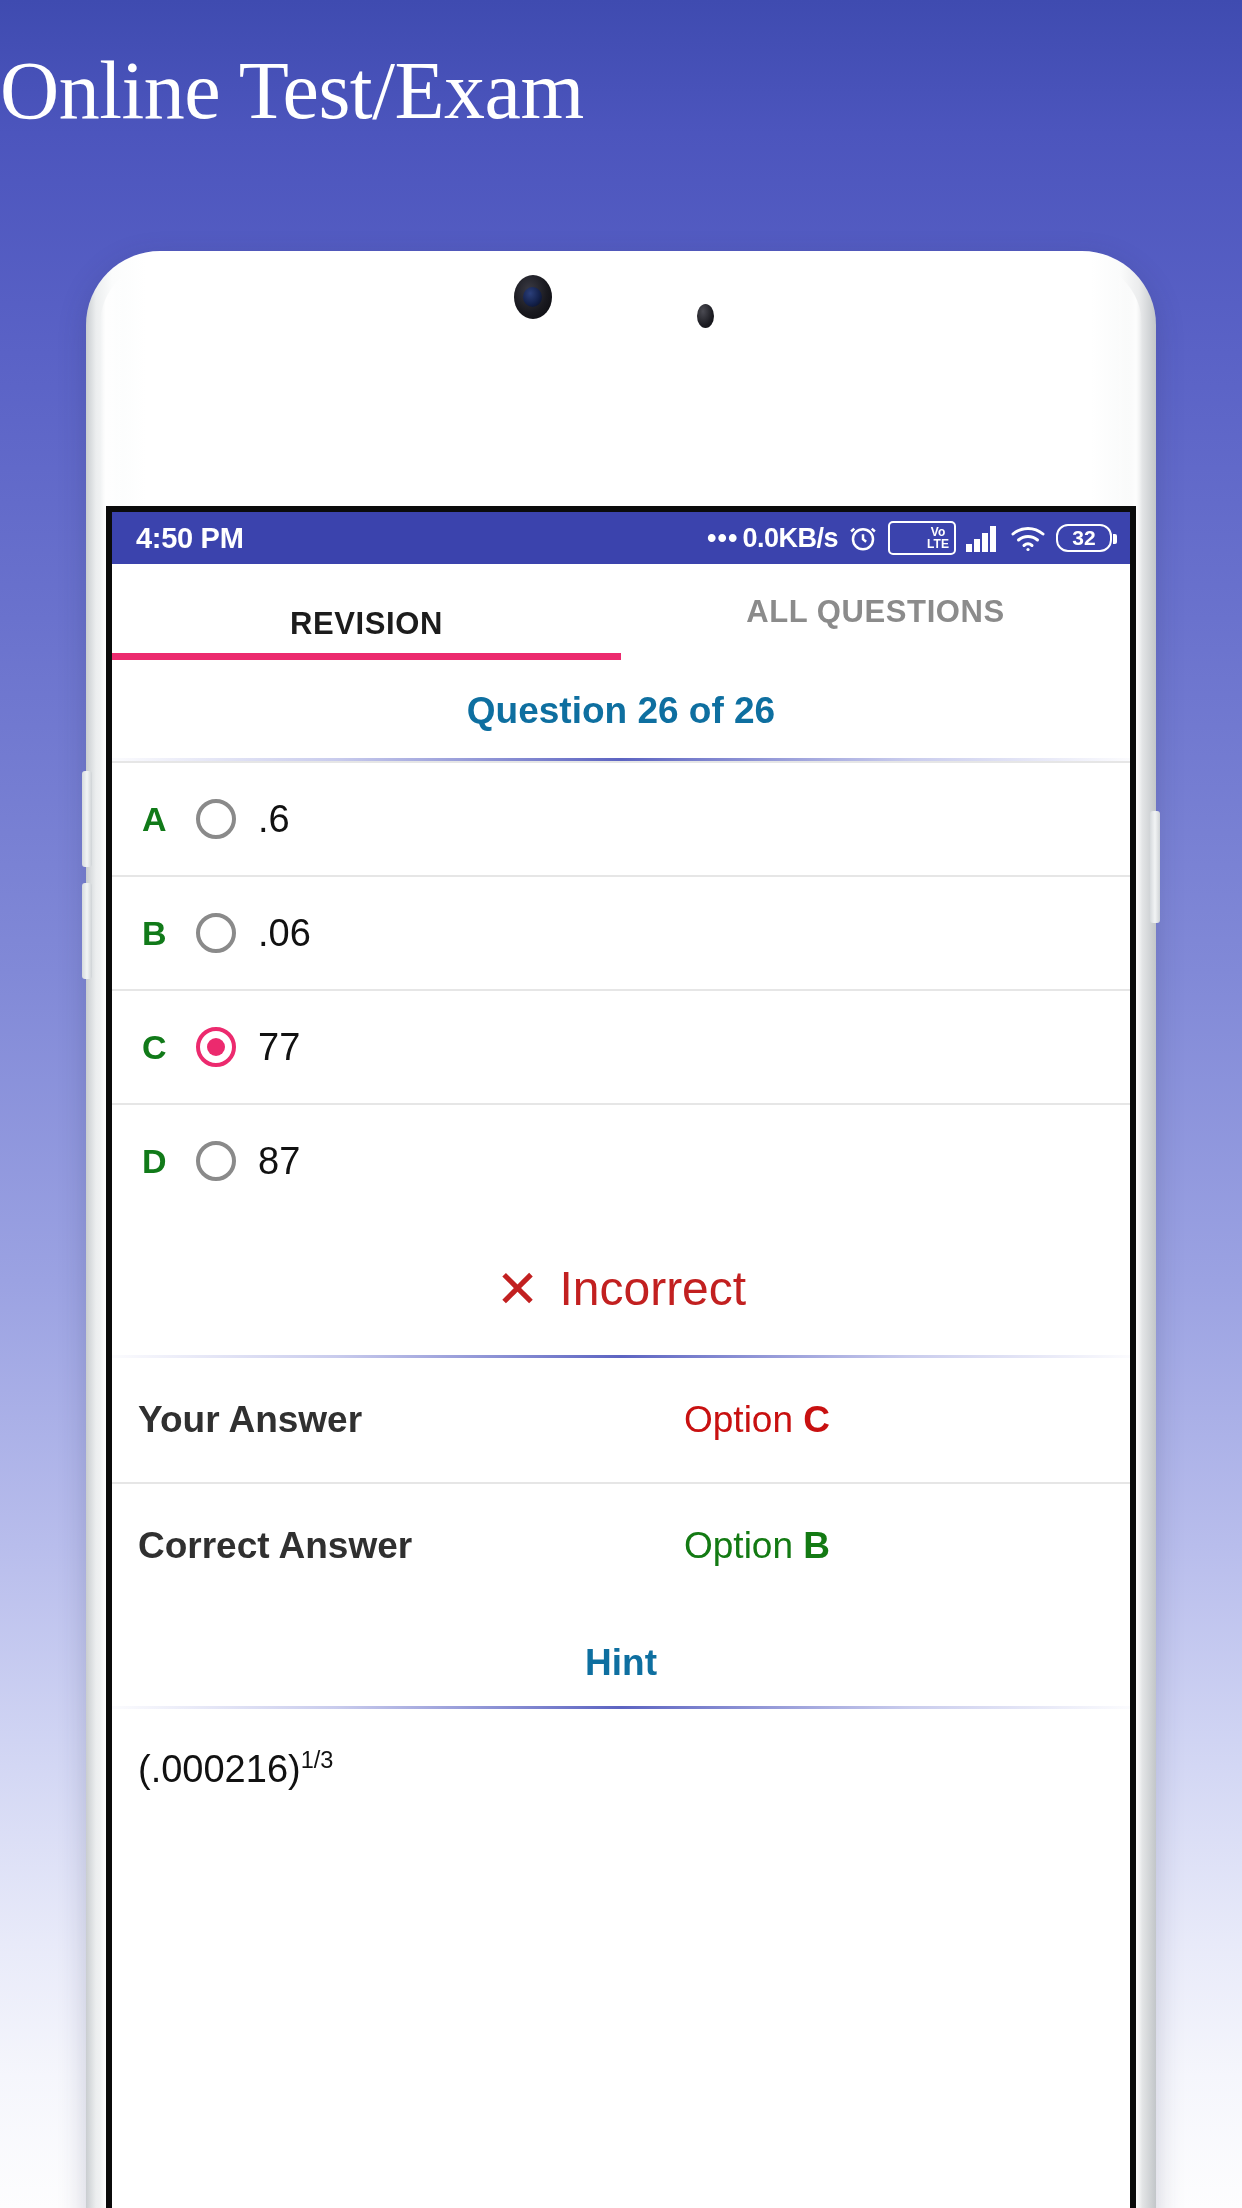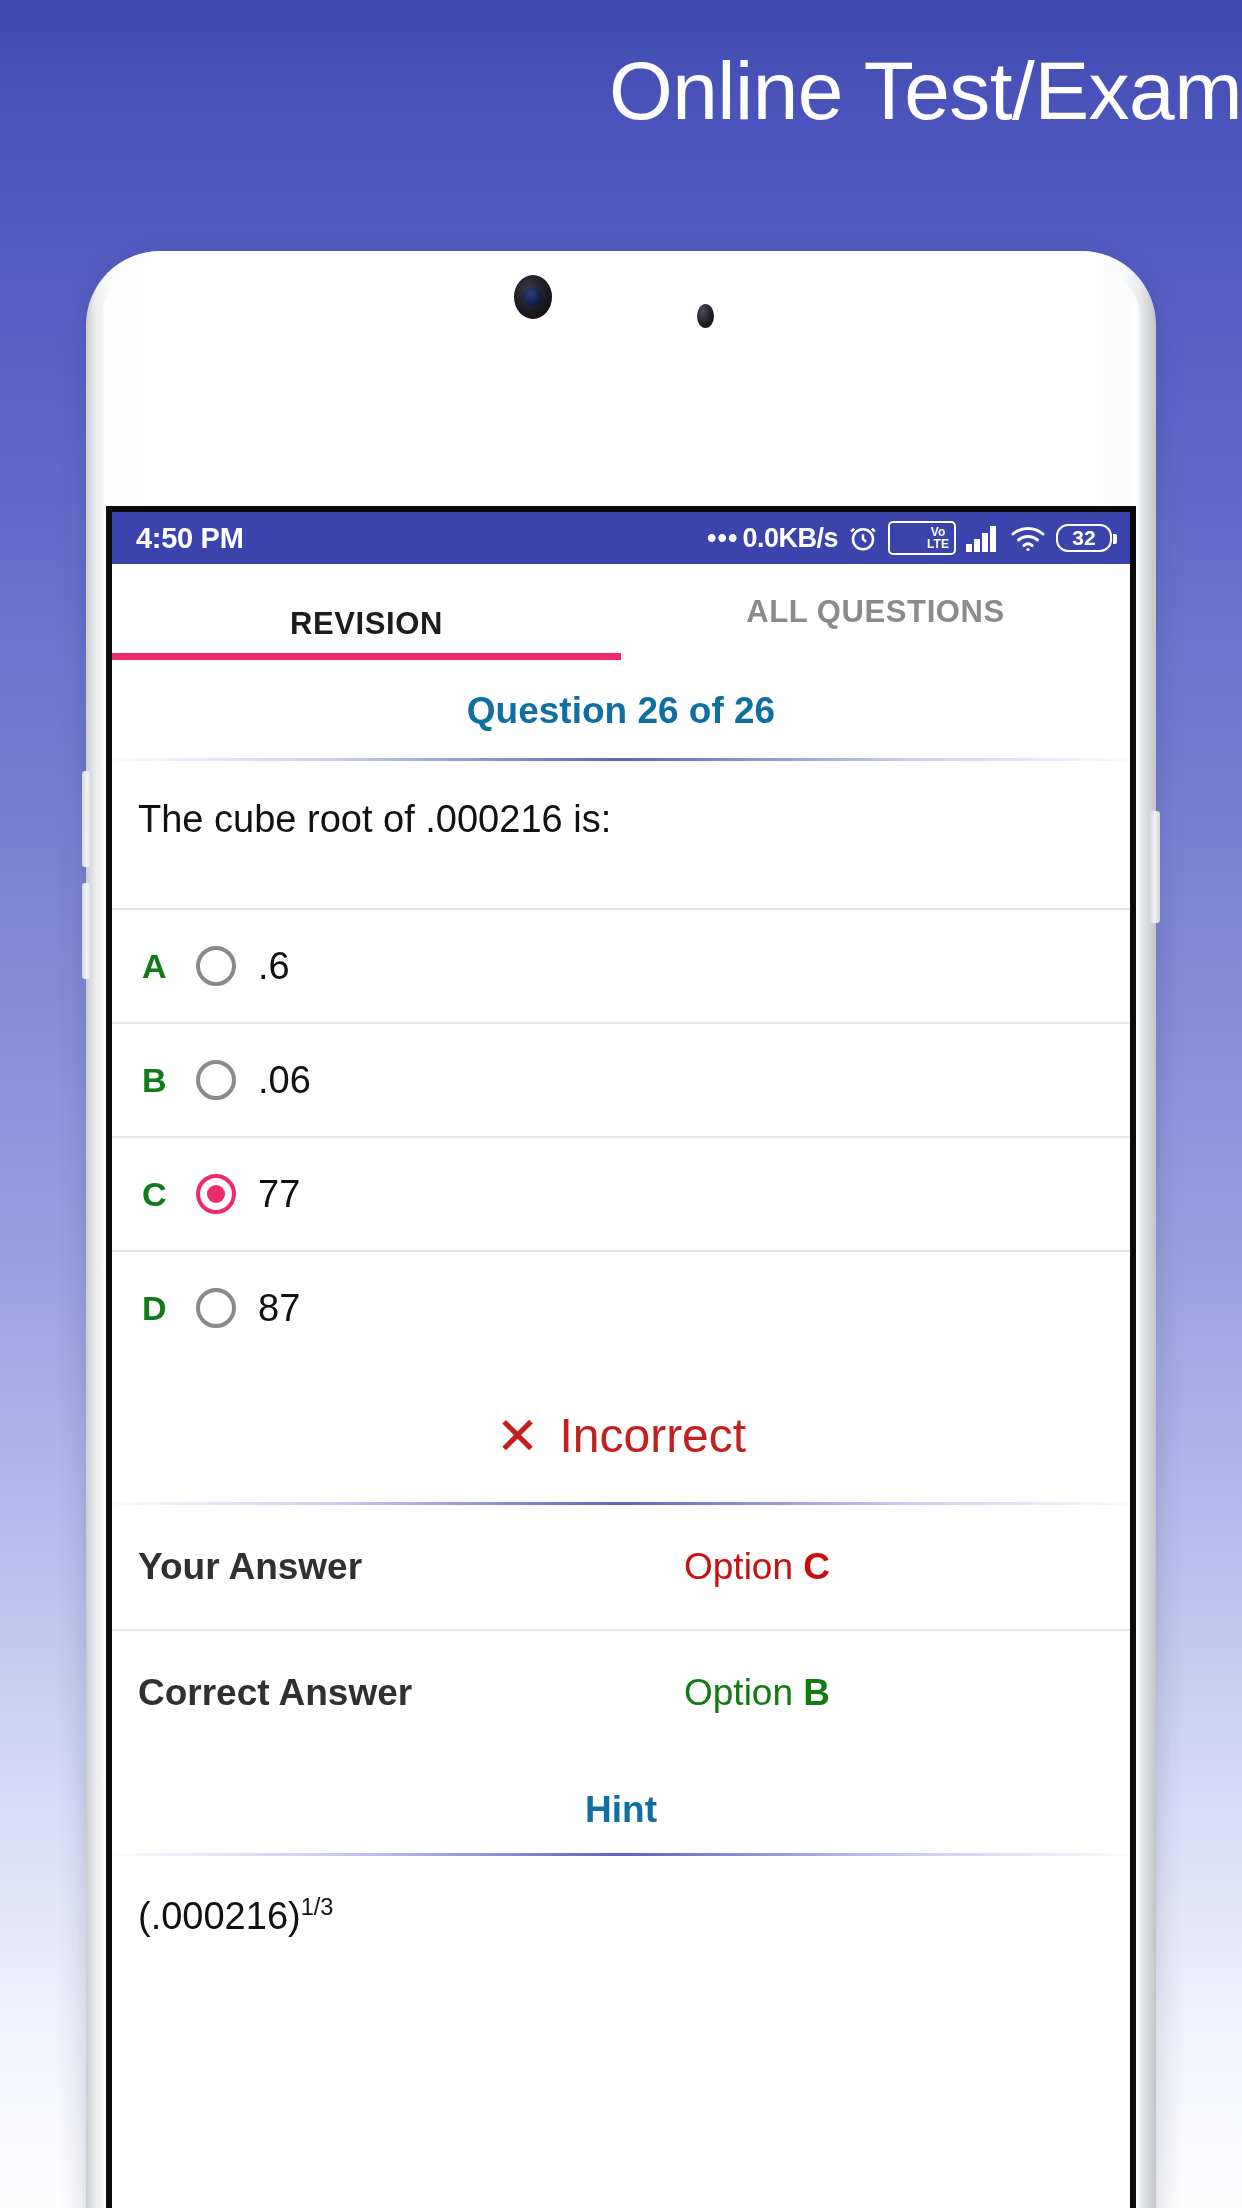--- a/index.html
+++ b/index.html
@@ -29,27 +29,27 @@
         #fdfdfe 100%);
     overflow: hidden;
   }
 
   
   .promo-title {
     position: absolute;
     top: 44px;
     left: 0;
     width: 1242px;
-    text-align: right;
+    text-align: left;
     color: #ffffff;
     font-size: 82px;
     font-weight: 400;
     letter-spacing: -0.5px;
     line-height: 1.15;
-    font-family: Liberation Sans, sans-serif;
+    font-family: Liberation Serif, serif;
   }
 
   
   .phone {
     position: absolute;
     left: 86px;
     top: 251px;
     width: 1070px;
     height: 1990px;
     border-radius: 74px 74px 0 0;
@@ -426,21 +426,20 @@
 
         <div class="tabs">
           <div class="tab active">REVISION</div>
           <div class="tab inactive">ALL QUESTIONS</div>
           <div class="tab-indicator"></div>
         </div>
 
         <div class="q-header">Question 26 of 26</div>
         <div class="soft-divider"></div>
 
-        <div class="q-text">The cube root of .000216 is:</div>
         <div class="hairline"></div>
 
         <div class="option-row">
           <div class="opt-letter">A</div>
           <div class="radio"></div>
           <div class="opt-text">.6</div>
         </div>
         <div class="hairline"></div>
 
         <div class="option-row">

